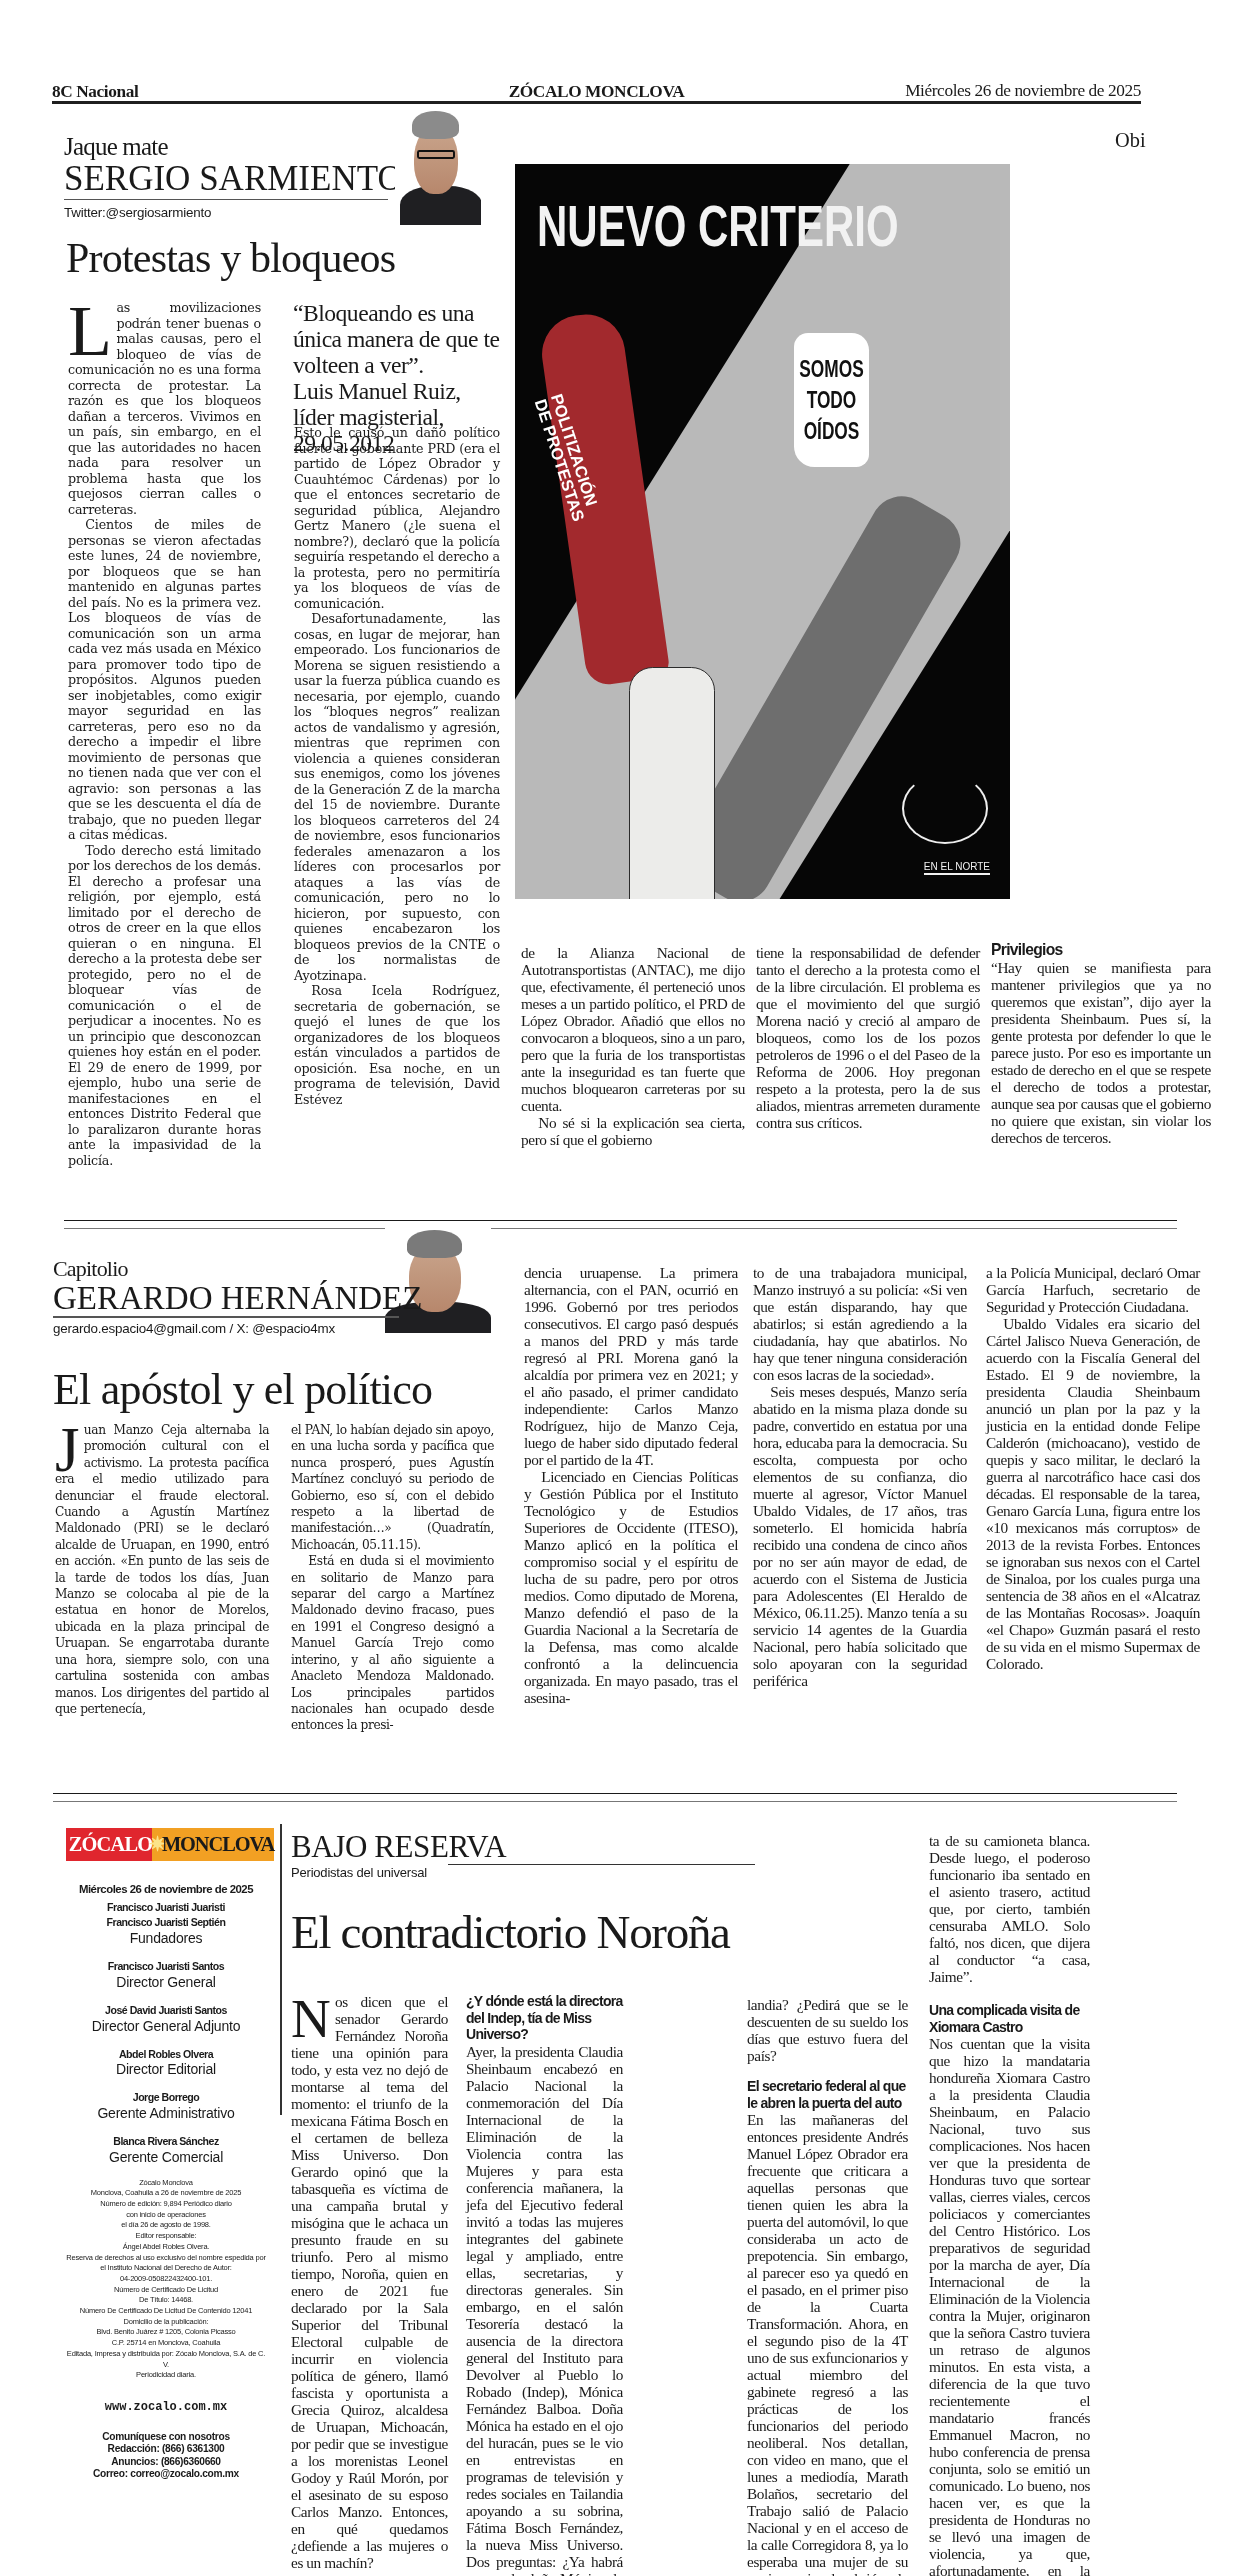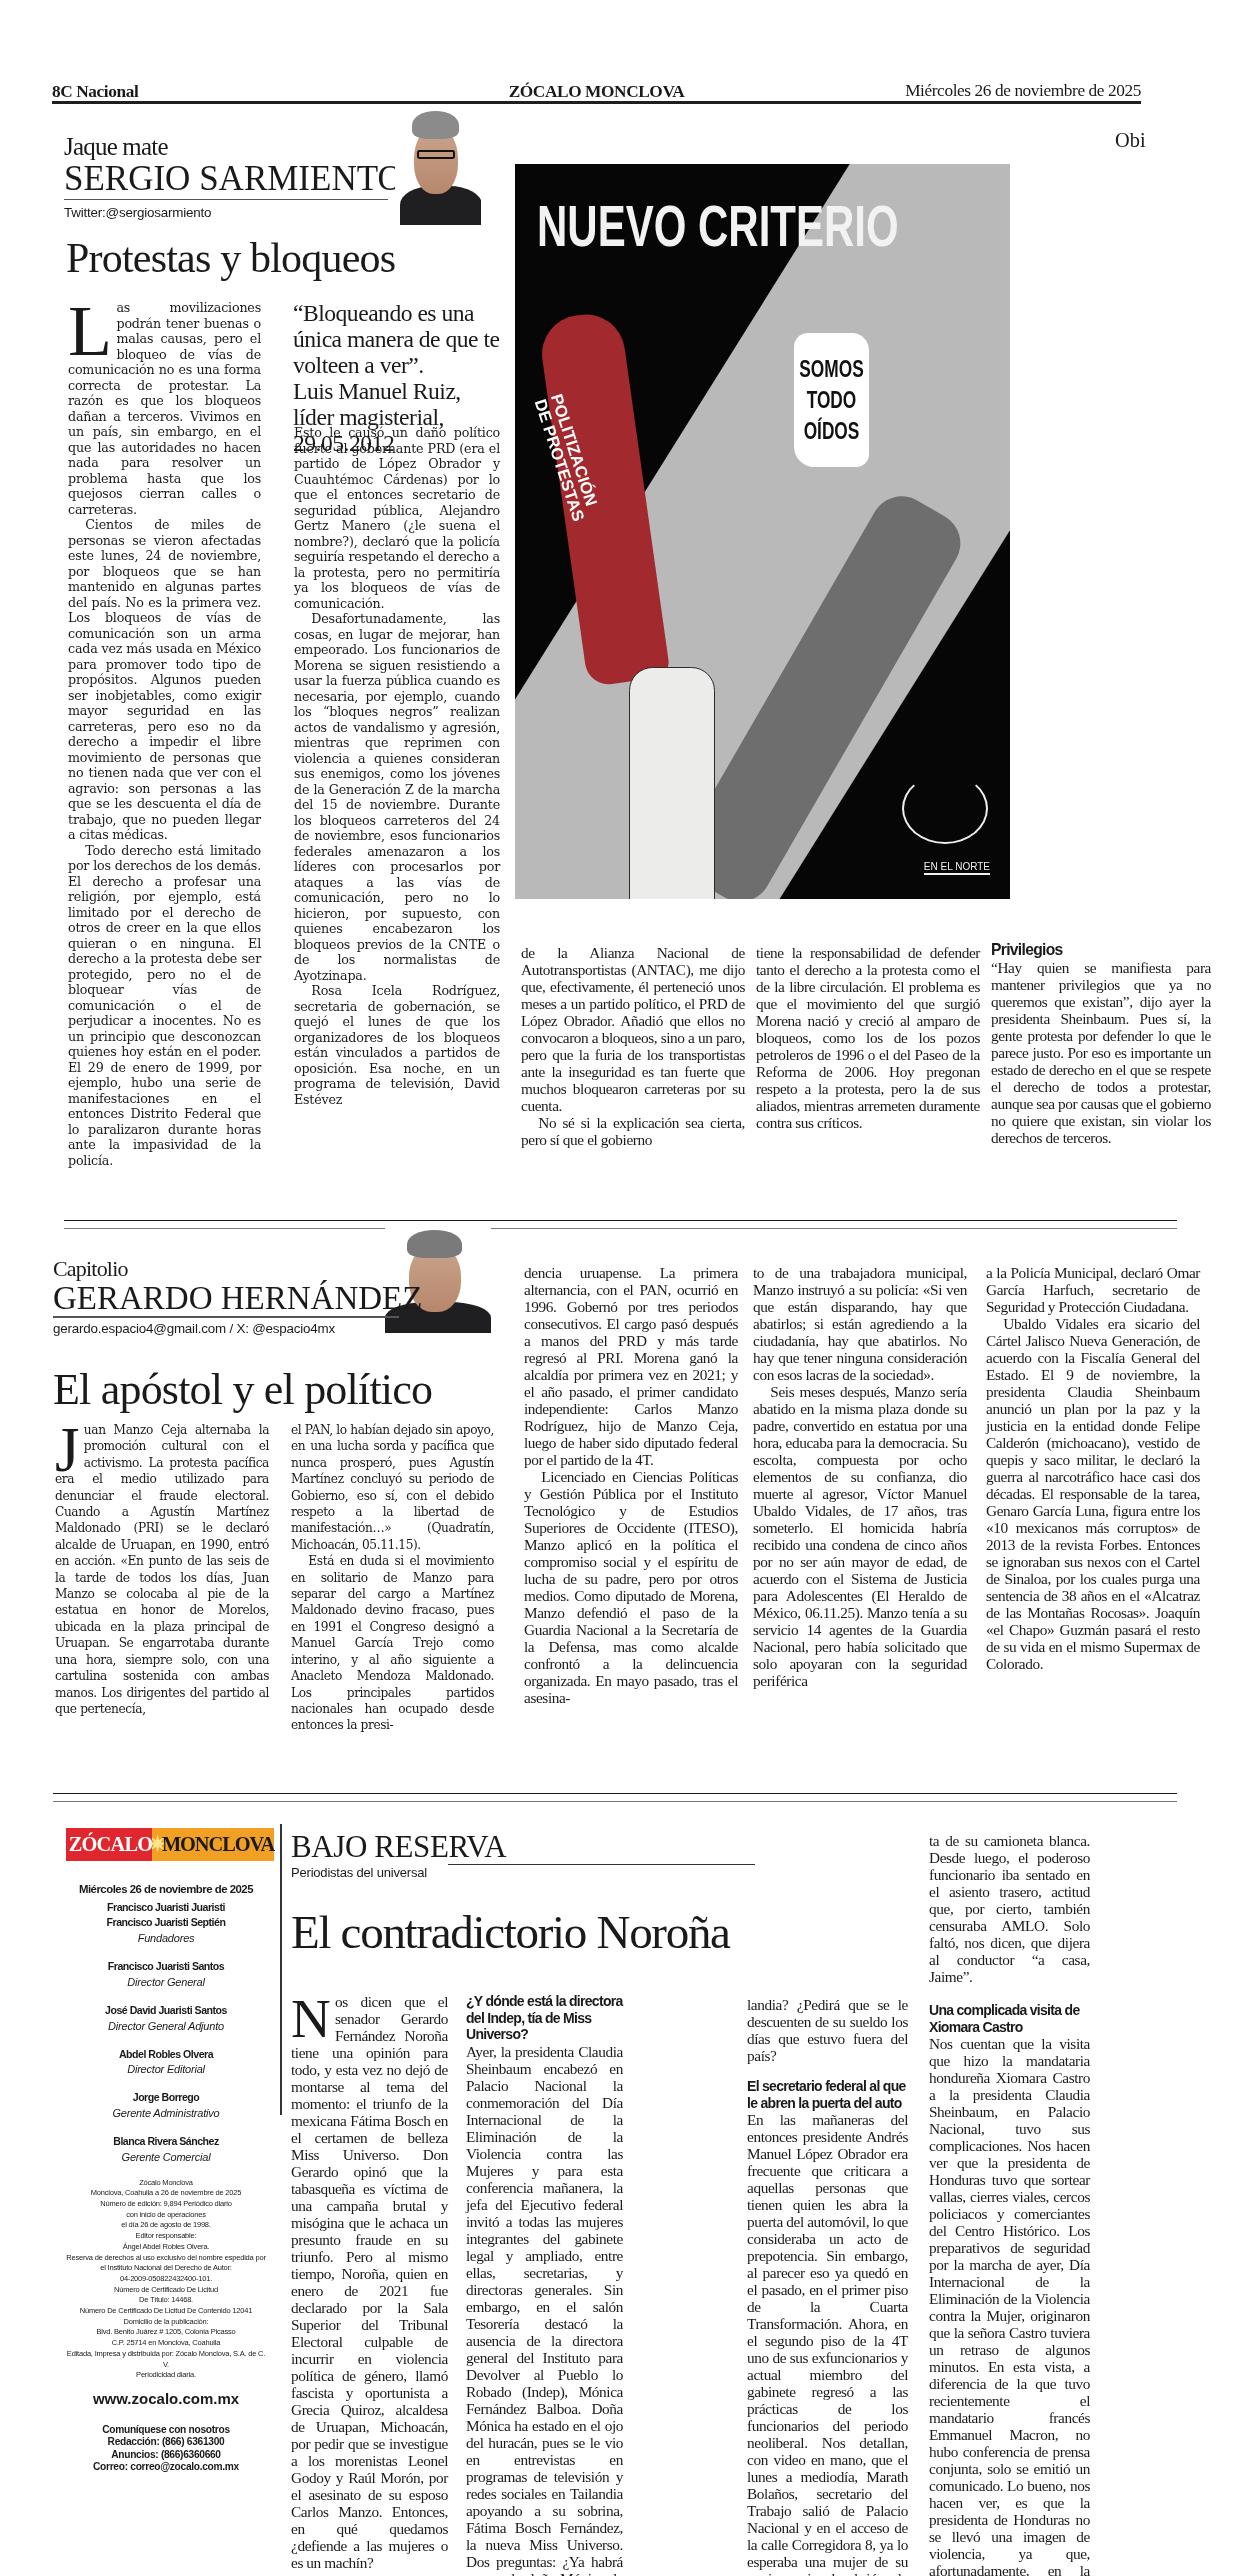--- a/index.html
+++ b/index.html
@@ -55,23 +55,23 @@
   .cartoon .credit { position: absolute; right: 20px; bottom: 23.6px; color: #f2f2f2; font-family: "Liberation Sans Narrow", "Liberation Sans", sans-serif; font-size: 10px; border-bottom: 2.4px solid #f2f2f2; padding-bottom: 1.6px; margin-top: 32px; }
 
   
   .masthead { left: 64px; top: 1828px; width: 204px; text-align: center; }
   .logo { display: flex; height: 33px; width: 199px; margin-left: 1.6px; }
   .logo .red { background: #e0262e; color: #fff; font-family: "Liberation Serif", serif; font-weight: bold; font-size: 20.4px; line-height: 33px; padding-left: 3.1px; width: 93px; text-align: left; letter-spacing: -0.8px; }
   .logo .orange { background: #f2a023; color: #1a1a1a; font-family: "Liberation Serif", serif; font-weight: bold; font-size: 20.4px; line-height: 33px; flex: 1; text-align: left; letter-spacing: -1.1px; padding-left: 4.7px; }
   .logo .star { color: #fbe48a; font-size: 20.4px; line-height: 33px; margin-left: -7.9px; margin-right: -3.1px; }
   .mh-date { font-family: "Liberation Sans", sans-serif; font-weight: bold; font-size: 11.4px; letter-spacing: -0.5px; margin-top: 22px; }
   .mh-name { font-family: "Liberation Sans", sans-serif; font-weight: bold; font-size: 10.6px; letter-spacing: -0.5px; line-height: 15.7px; }
-  .mh-role { font-family: "Liberation Sans", sans-serif; font-size: 11px; letter-spacing: -0.2px; line-height: 14px; margin-bottom: 14px; font-style: italic; }
+  .mh-role { font-family: "Liberation Sans", sans-serif; font-size: 14px; letter-spacing: -0.2px; line-height: 14px; margin-bottom: 14px; }
   .mh-legal { font-family: "Liberation Sans", sans-serif; font-size: 7.5px; line-height: 10.7px; letter-spacing: -0.2px; }
-  .mh-web { font-family: Liberation Sans, sans-serif; font-weight: bold; font-size: 15px; margin-top: 9px; }
+  .mh-web { font-family: Liberation Mono, monospace; font-weight: bold; font-size: 12px; margin-top: 19px; }
   .mh-contact { font-family: "Liberation Sans", sans-serif; font-weight: bold; font-size: 10.2px; line-height: 12.2px; margin-top: 17.3px; letter-spacing: -0.3px; }
 
   .v-rule { background: #333; width: 1.6px; }
 </style>
 </head>
 <body>
 
 <div class="abs page-header">
   <span class="section">8C Nacional</span>
   <span class="paper">ZÓCALO MONCLOVA</span>

